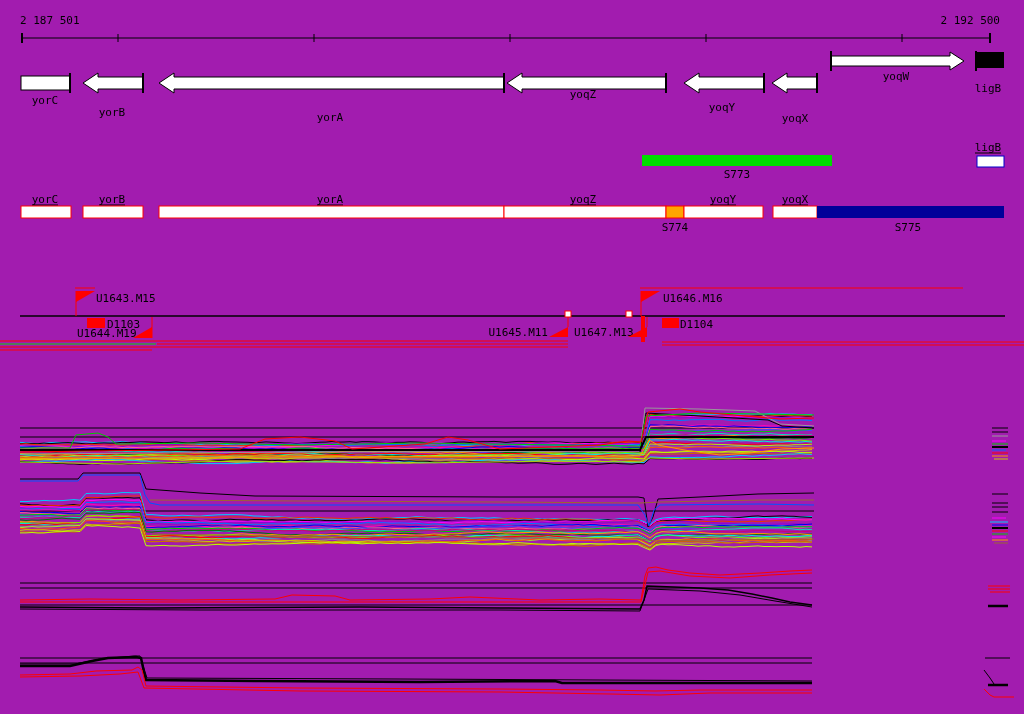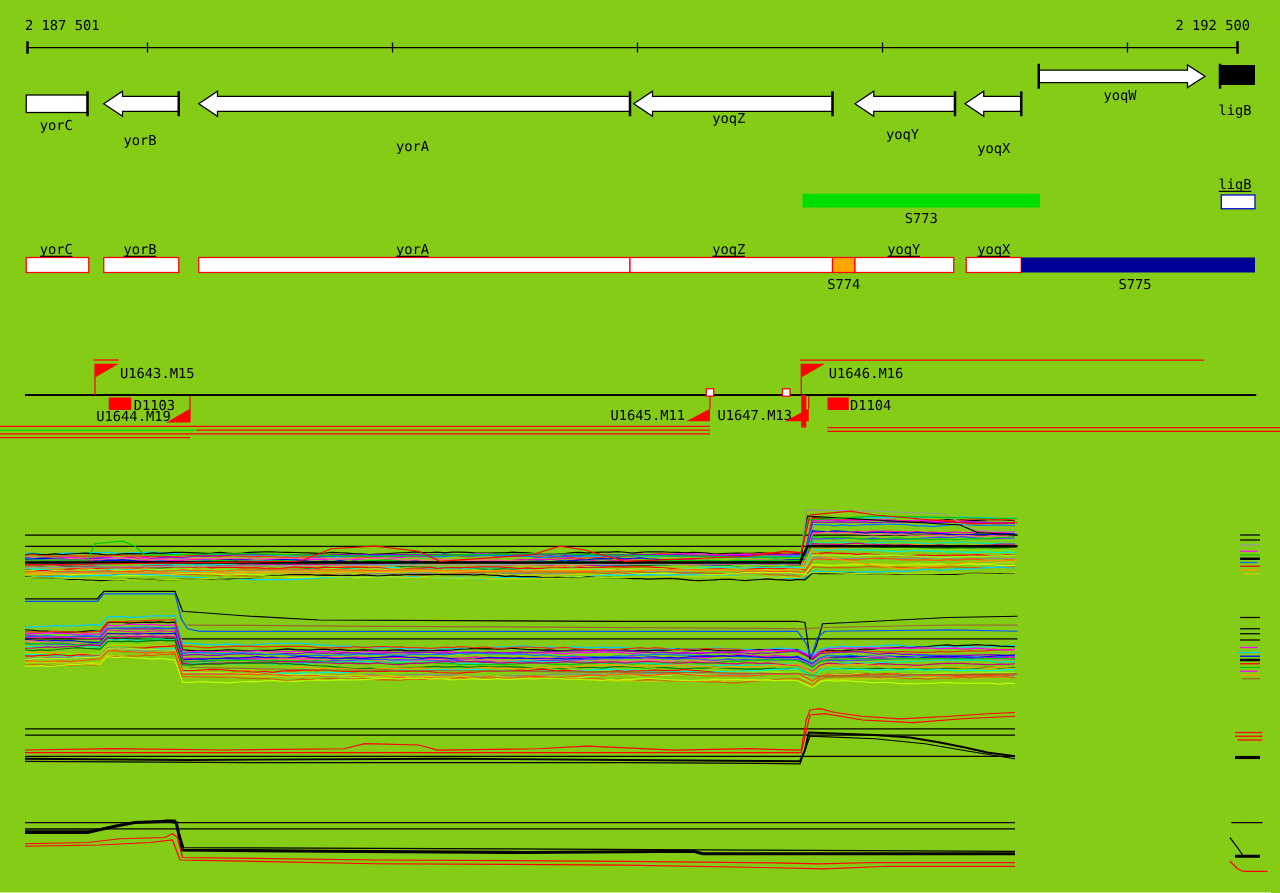--- a/index.html
+++ b/index.html
@@ -1,16 +1,16 @@
 <!DOCTYPE html>
 <html><head>
 <meta charset="utf-8">
 <style>
   html,body{margin:0;padding:0;background:#ffffff;}
-  .stage{position:relative;width:1024px;height:714px;background:#84cc16;overflow:hidden;}
+  .stage{position:relative;width:1024px;height:714px;background:#a21caf;overflow:hidden;}
   svg{display:block;}
   text{font-family:"DejaVu Sans Mono","Liberation Mono",monospace;font-size:11px;fill:#000;}
   .genebox{fill:#ffffff;stroke:#000000;stroke-width:1;}
   .segbox{fill:#ffffff;stroke:#ff0000;stroke-width:1;}
 </style>
 </head>
 <body>
 
 <div class="stage">
 <svg width="1024" height="714" viewBox="0 0 1024 714" xmlns="http://www.w3.org/2000/svg">

